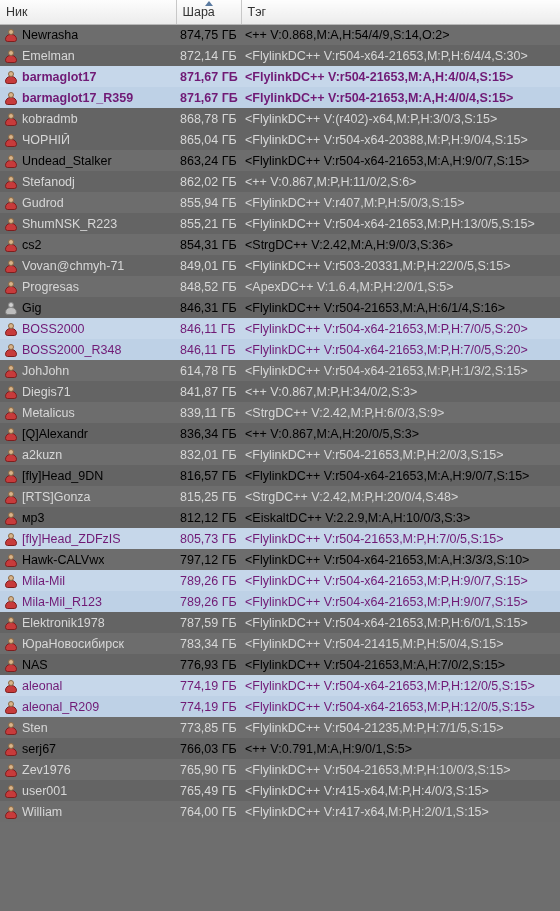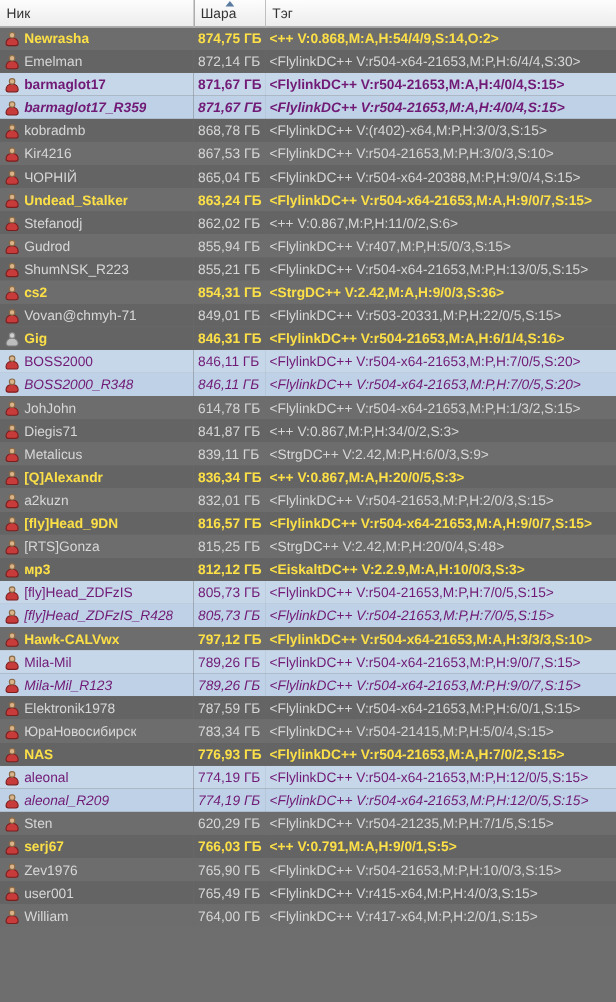--- a/index.html
+++ b/index.html
@@ -44,25 +44,25 @@
     border: 0;
     white-space: nowrap;
     overflow: hidden;
     text-overflow: clip;
     vertical-align: middle;
   }
   td.share { text-align: right; padding-right: 6px; margin-top: 28px; }
   tbody tr.alt0 { background: #6d6d6d; }
   tbody tr.alt1 { background: #646464; }
 
-  tbody tr.bold td { color: #fde047; font-weight: 700; }
+  tbody tr.bold td { color: #000000; font-weight: 400; }
 
   
   tbody tr.sel0 { background: #c6d7ea; }
-  tbody tr.sel1 { background: #bed1e6; font-style: italic; }
+  tbody tr.sel1 { background: #bed1e6; }
   tbody tr.sel0 td, tbody tr.sel1 td { color: #701a75; }
   tbody tr.sel0.bold td, tbody tr.sel1.bold td { font-weight: 700; }
 
   .nickcell { display: flex; align-items: center; gap: 4px; height: 100%; }
 
   
   .uicon { width: 14px; height: 14px; position: relative; flex: 0 0 14px; }
   .uicon .head {
     position:absolute; left:4px; top:1px; width:6px; height:6px; border-radius:50%;
     background:#d9b48a; border:1px solid #8a6a46;
@@ -156,33 +156,20 @@
             <span class="uicon red">
               <span class="body"></span>
               <span class="head"></span>
             </span>
             <span class="nicktxt">kobradmb</span>
           </div>
         </td>
         <td class="share">868,78 ГБ</td>
         <td>&lt;FlylinkDC++ V:(r402)-x64,M:P,H:3/0/3,S:15&gt;</td>
       </tr>
-      <tr class="alt0">
-        <td>
-          <div class="nickcell">
-            <span class="uicon red">
-              <span class="body"></span>
-              <span class="head"></span>
-            </span>
-            <span class="nicktxt">Kir4216</span>
-          </div>
-        </td>
-        <td class="share">867,53 ГБ</td>
-        <td>&lt;FlylinkDC++ V:r504-21653,M:P,H:3/0/3,S:10&gt;</td>
-      </tr>
       <tr class="alt1">
         <td>
           <div class="nickcell">
             <span class="uicon red">
               <span class="body"></span>
               <span class="head"></span>
             </span>
             <span class="nicktxt">ЧОРНІЙ</span>
           </div>
         </td>
@@ -260,20 +247,33 @@
             <span class="uicon red">
               <span class="body"></span>
               <span class="head"></span>
             </span>
             <span class="nicktxt">Vovan@chmyh-71</span>
           </div>
         </td>
         <td class="share">849,01 ГБ</td>
         <td>&lt;FlylinkDC++ V:r503-20331,M:P,H:22/0/5,S:15&gt;</td>
       </tr>
+      <tr class="alt0">
+        <td>
+          <div class="nickcell">
+            <span class="uicon red">
+              <span class="body"></span>
+              <span class="head"></span>
+            </span>
+            <span class="nicktxt">Progresas</span>
+          </div>
+        </td>
+        <td class="share">848,52 ГБ</td>
+        <td>&lt;ApexDC++ V:1.6.4,M:P,H:2/0/1,S:5&gt;</td>
+      </tr>
       <tr class="alt1 bold">
         <td>
           <div class="nickcell">
             <span class="uicon grey">
               <span class="body"></span>
               <span class="head"></span>
             </span>
             <span class="nicktxt">Gig</span>
           </div>
         </td>
@@ -416,33 +416,20 @@
             <span class="uicon red">
               <span class="body"></span>
               <span class="head"></span>
             </span>
             <span class="nicktxt">[fly]Head_ZDFzIS</span>
           </div>
         </td>
         <td class="share">805,73 ГБ</td>
         <td>&lt;FlylinkDC++ V:r504-21653,M:P,H:7/0/5,S:15&gt;</td>
       </tr>
-      <tr class="sel1">
-        <td>
-          <div class="nickcell">
-            <span class="uicon red">
-              <span class="body"></span>
-              <span class="head"></span>
-            </span>
-            <span class="nicktxt">[fly]Head_ZDFzIS_R428</span>
-          </div>
-        </td>
-        <td class="share">805,73 ГБ</td>
-        <td>&lt;FlylinkDC++ V:r504-21653,M:P,H:7/0/5,S:15&gt;</td>
-      </tr>
       <tr class="alt0 bold">
         <td>
           <div class="nickcell">
             <span class="uicon red">
               <span class="body"></span>
               <span class="head"></span>
             </span>
             <span class="nicktxt">Hawk-CALVwx</span>
           </div>
         </td>
@@ -543,21 +530,21 @@
       <tr class="alt0">
         <td>
           <div class="nickcell">
             <span class="uicon red">
               <span class="body"></span>
               <span class="head"></span>
             </span>
             <span class="nicktxt">Sten</span>
           </div>
         </td>
-        <td class="share">620,29 ГБ</td>
+        <td class="share">773,85 ГБ</td>
         <td>&lt;FlylinkDC++ V:r504-21235,M:P,H:7/1/5,S:15&gt;</td>
       </tr>
       <tr class="alt1 bold">
         <td>
           <div class="nickcell">
             <span class="uicon red">
               <span class="body"></span>
               <span class="head"></span>
             </span>
             <span class="nicktxt">serj67</span>

